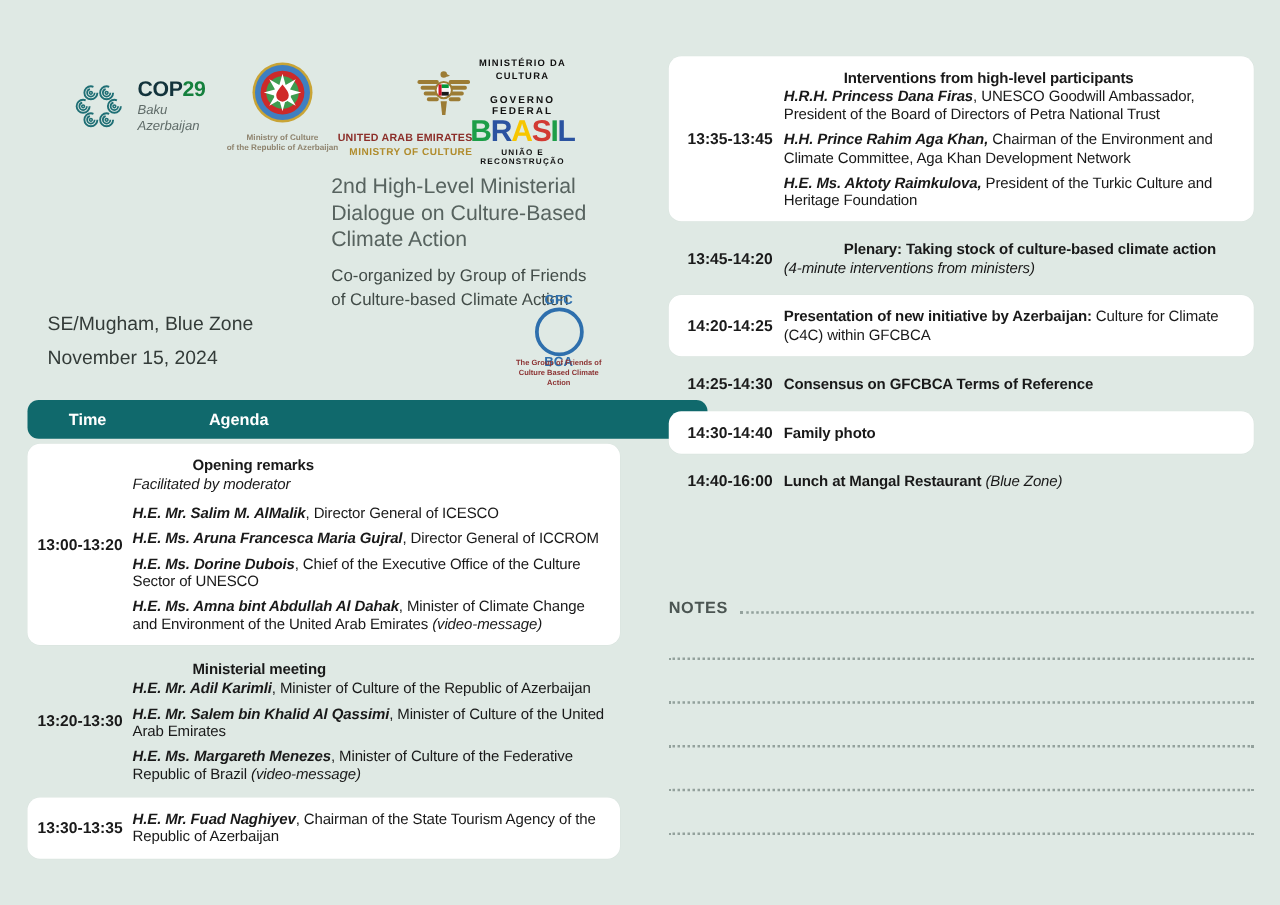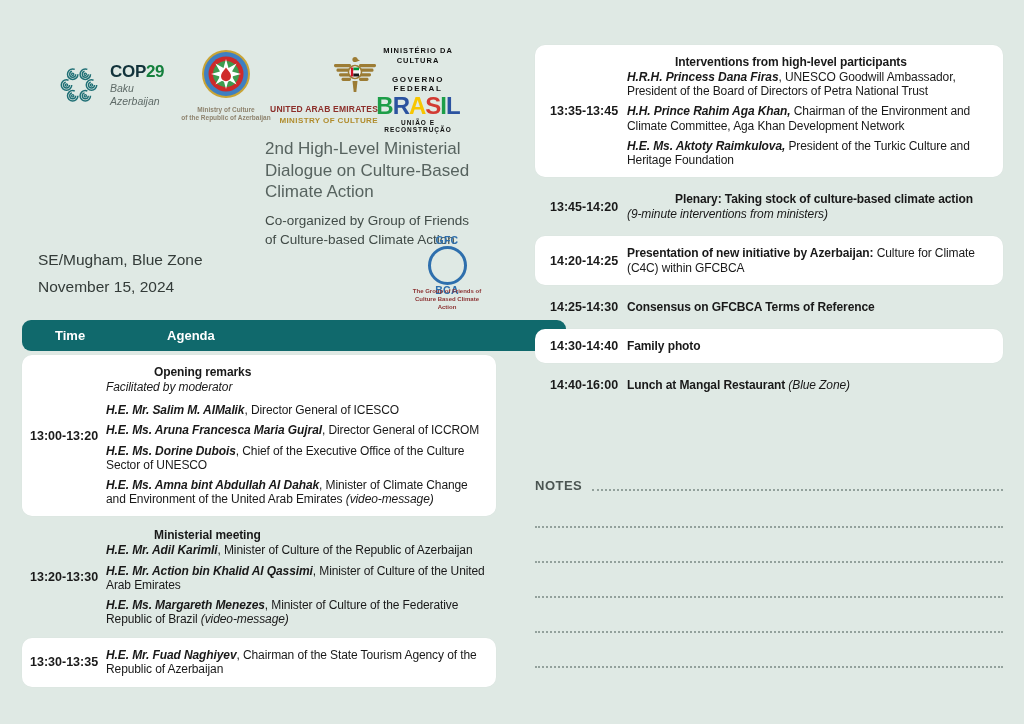--- a/index.html
+++ b/index.html
@@ -197,21 +197,21 @@
           <div class="para"><span class="seg-bi">H.E. Ms. Aruna Francesca Maria Gujral</span><span>, Director General of ICCROM</span></div>
           <div class="para"><span class="seg-bi">H.E. Ms. Dorine Dubois</span><span>, Chief of the Executive Office of the Culture Sector of UNESCO</span></div>
           <div class="para"><span class="seg-bi">H.E. Ms. Amna bint Abdullah Al Dahak</span><span>, Minister of Climate Change and Environment of the United Arab Emirates </span><span class="seg-i">(video-message)</span></div>
         </div>
       </div>
       <div class="agenda-row plain">
         <div class="time-cell">13:20-13:30</div>
         <div class="content-cell">
           <div class="para header"><span class="seg-b">Ministerial meeting</span></div>
           <div class="para"><span class="seg-bi">H.E. Mr. Adil Karimli</span><span>, Minister of Culture of the Republic of Azerbaijan</span></div>
-          <div class="para"><span class="seg-bi">H.E. Mr. Action bin Khalid Al Qassimi</span><span>, Minister of Culture of the United Arab Emirates</span></div>
+          <div class="para"><span class="seg-bi">H.E. Mr. Salem bin Khalid Al Qassimi</span><span>, Minister of Culture of the United Arab Emirates</span></div>
           <div class="para"><span class="seg-bi">H.E. Ms. Margareth Menezes</span><span>, Minister of Culture of the Federative Republic of Brazil </span><span class="seg-i">(video-message)</span></div>
         </div>
       </div>
       <div class="agenda-row card">
         <div class="time-cell">13:30-13:35</div>
         <div class="content-cell">
           <div class="para"><span class="seg-bi">H.E. Mr. Fuad Naghiyev</span><span>, Chairman of the State Tourism Agency of the Republic of Azerbaijan</span></div>
         </div>
       </div>
     </div>
@@ -222,21 +222,21 @@
           <div class="para header"><span class="seg-b">Interventions from high-level participants</span></div>
           <div class="para"><span class="seg-bi">H.R.H. Princess Dana Firas</span><span>, UNESCO Goodwill Ambassador, President of the Board of Directors of Petra National Trust</span></div>
           <div class="para"><span class="seg-bi">H.H. Prince Rahim Aga Khan,</span><span> Chairman of the Environment and Climate Committee, Aga Khan Development Network</span></div>
           <div class="para"><span class="seg-bi">H.E. Ms. Aktoty Raimkulova,</span><span> President of the Turkic Culture and Heritage Foundation</span></div>
         </div>
       </div>
       <div class="agenda-row plain">
         <div class="time-cell">13:45-14:20</div>
         <div class="content-cell">
           <div class="para header"><span class="seg-b">Plenary: Taking stock of culture-based climate action</span></div>
-          <div class="para subheader"><span class="seg-i">(9-minute interventions from ministers)</span></div>
+          <div class="para subheader"><span class="seg-i">(4-minute interventions from ministers)</span></div>
         </div>
       </div>
       <div class="agenda-row card">
         <div class="time-cell">14:20-14:25</div>
         <div class="content-cell">
           <div class="para"><span class="seg-b">Presentation of new initiative by Azerbaijan:</span><span> Culture for Climate (C4C) within GFCBCA</span></div>
         </div>
       </div>
       <div class="agenda-row plain">
         <div class="time-cell">14:25-14:30</div>

